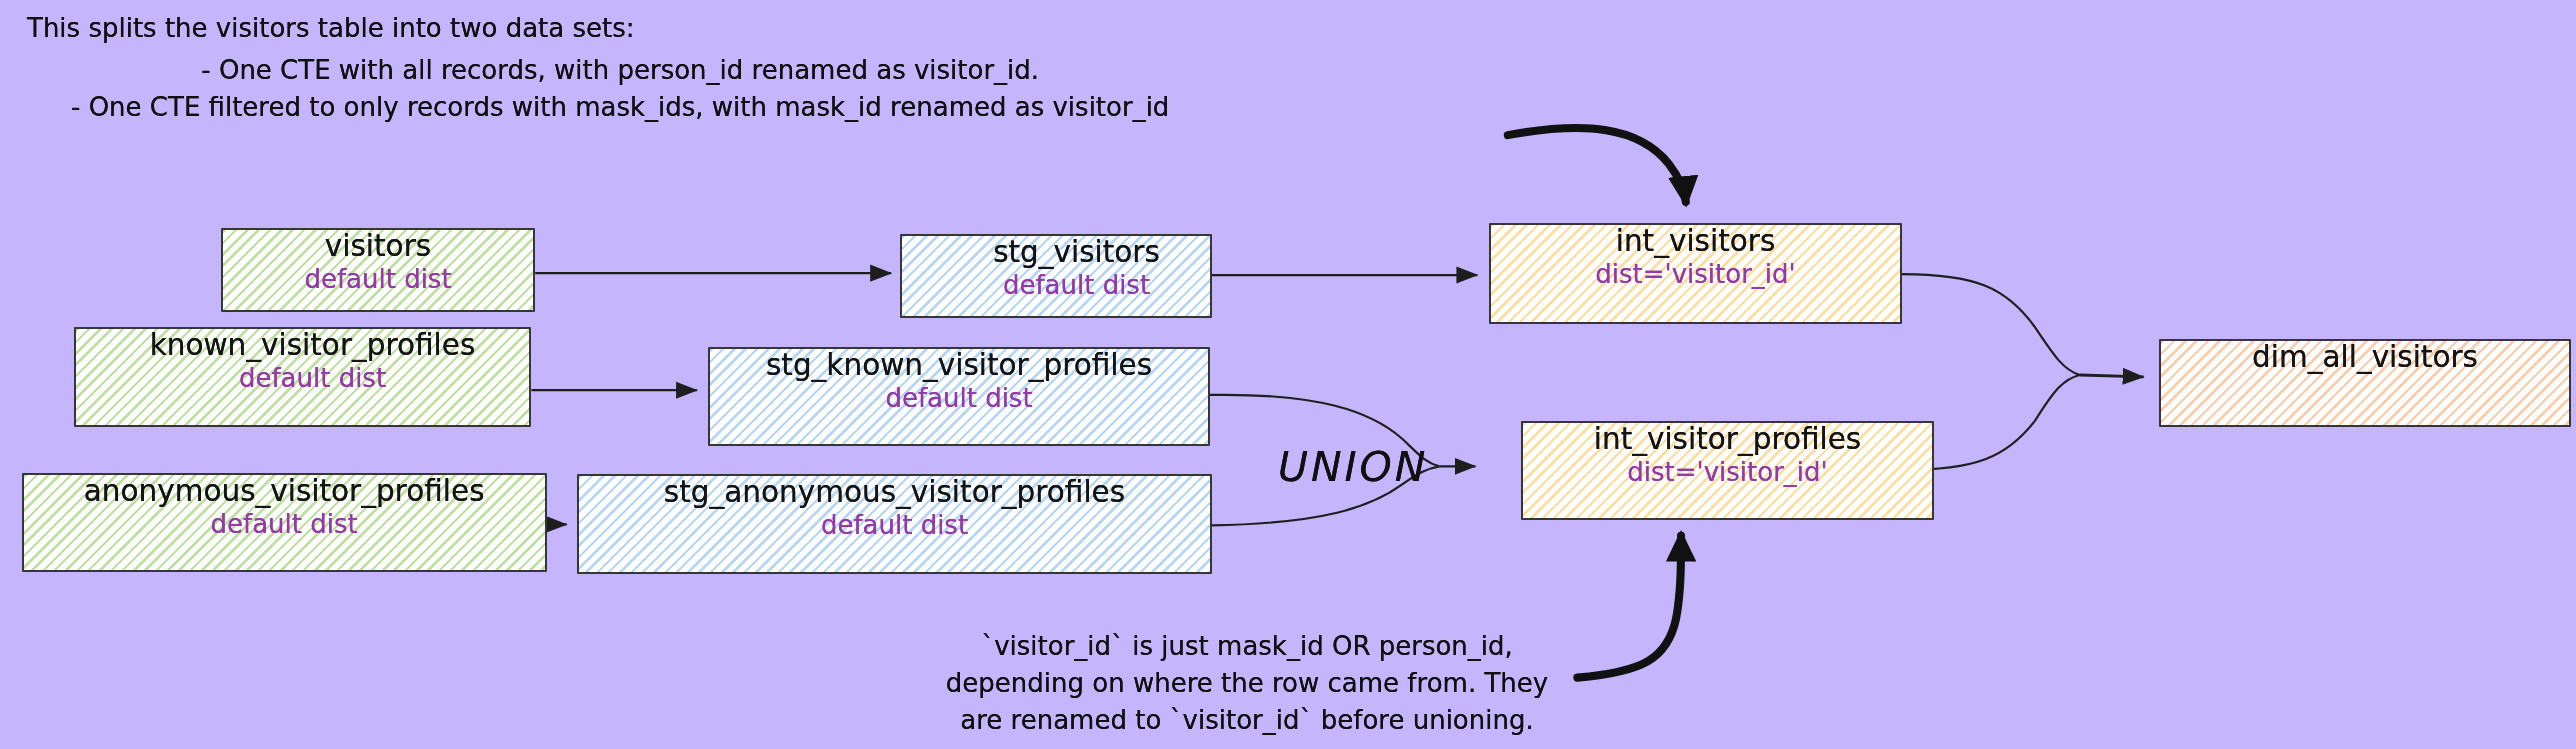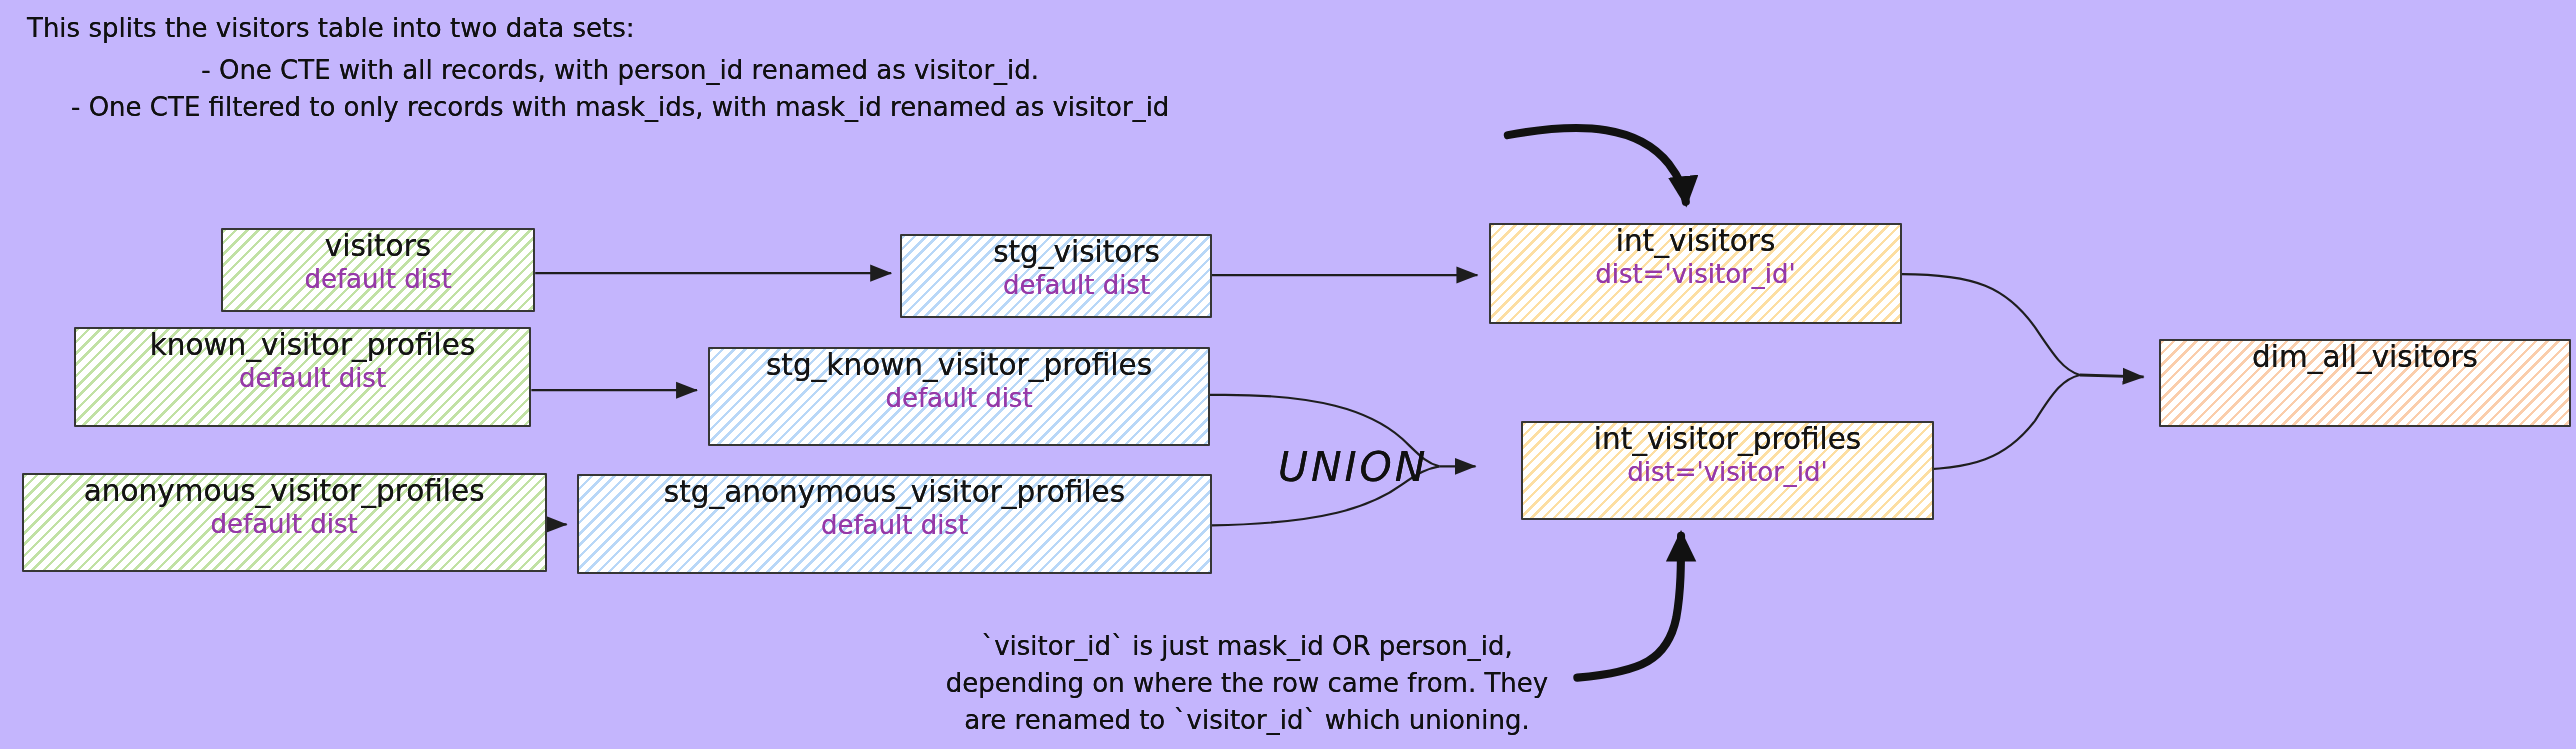--- a/index.html
+++ b/index.html
@@ -130,17 +130,17 @@
 
   <div class="node p-orange" id="n-dim">
     <span class="title">dim_all_visitors</span>
   </div>
 
   <div class="union-label">UNION</div>
 
   <div class="note note-bottom" id="note-bottom">
     <div>`visitor_id` is just mask_id OR person_id,</div>
     <div>depending on where the row came from. They</div>
-    <div>are renamed to `visitor_id` which unioning.</div>
+    <div>are renamed to `visitor_id` before unioning.</div>
   </div>
 
 </div>
 
 
 </body></html>

